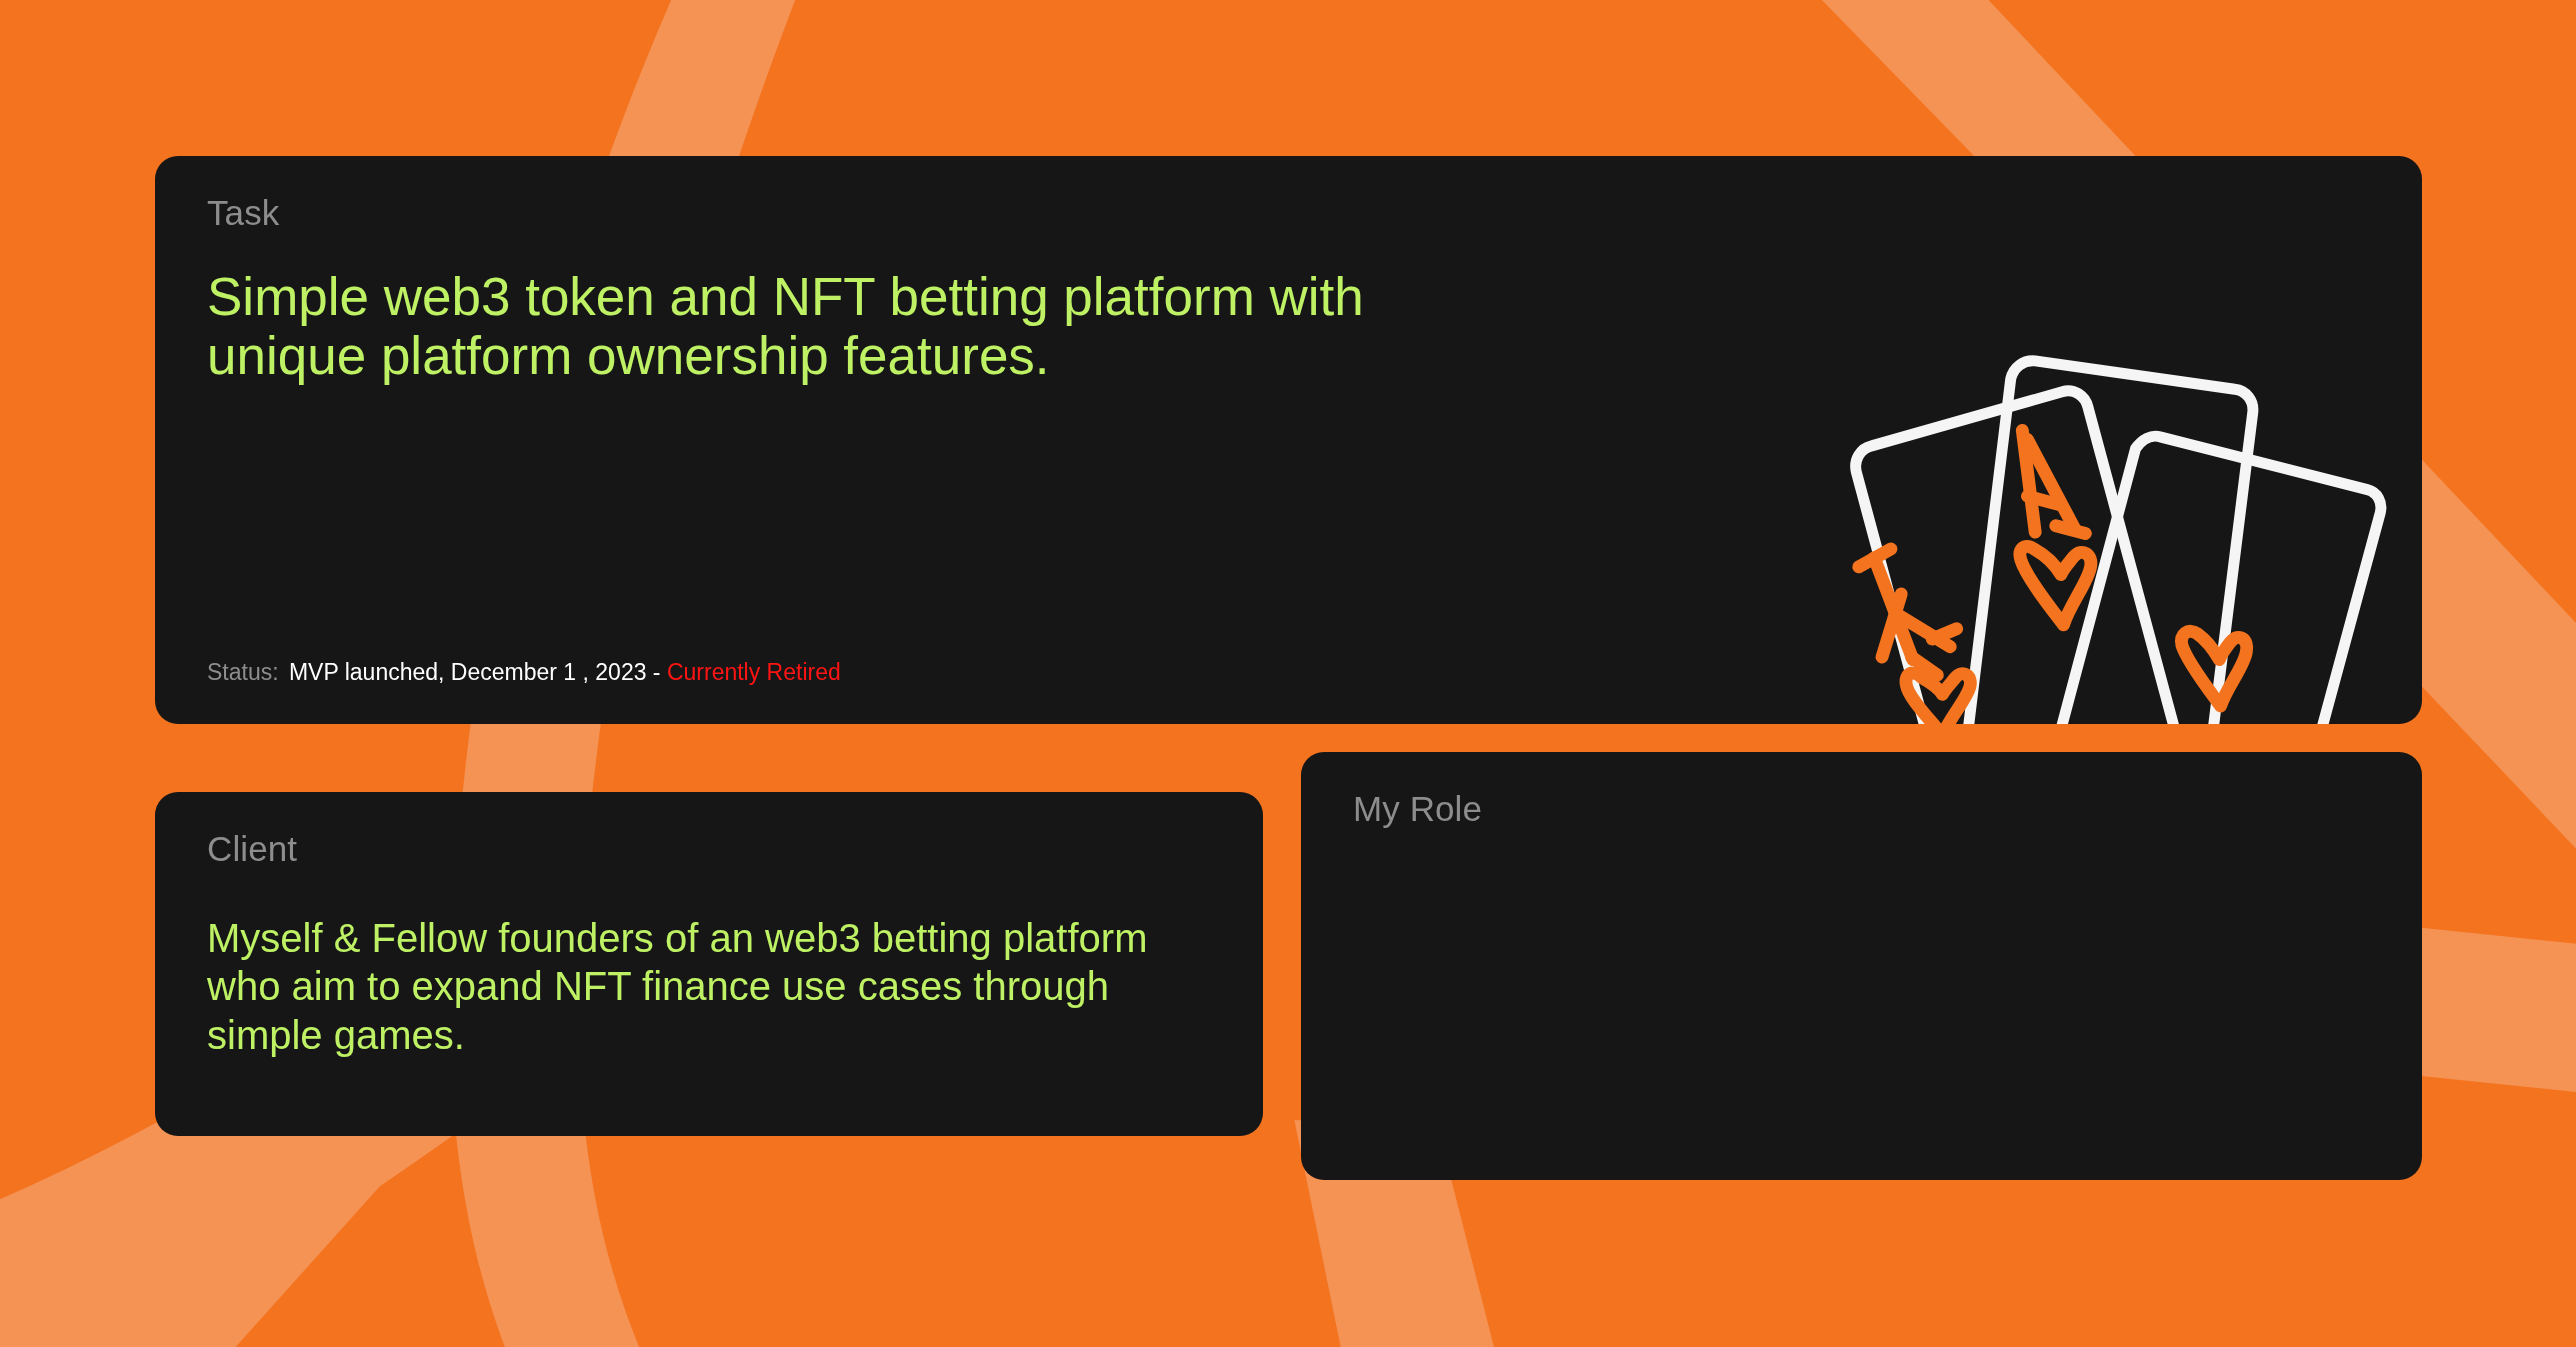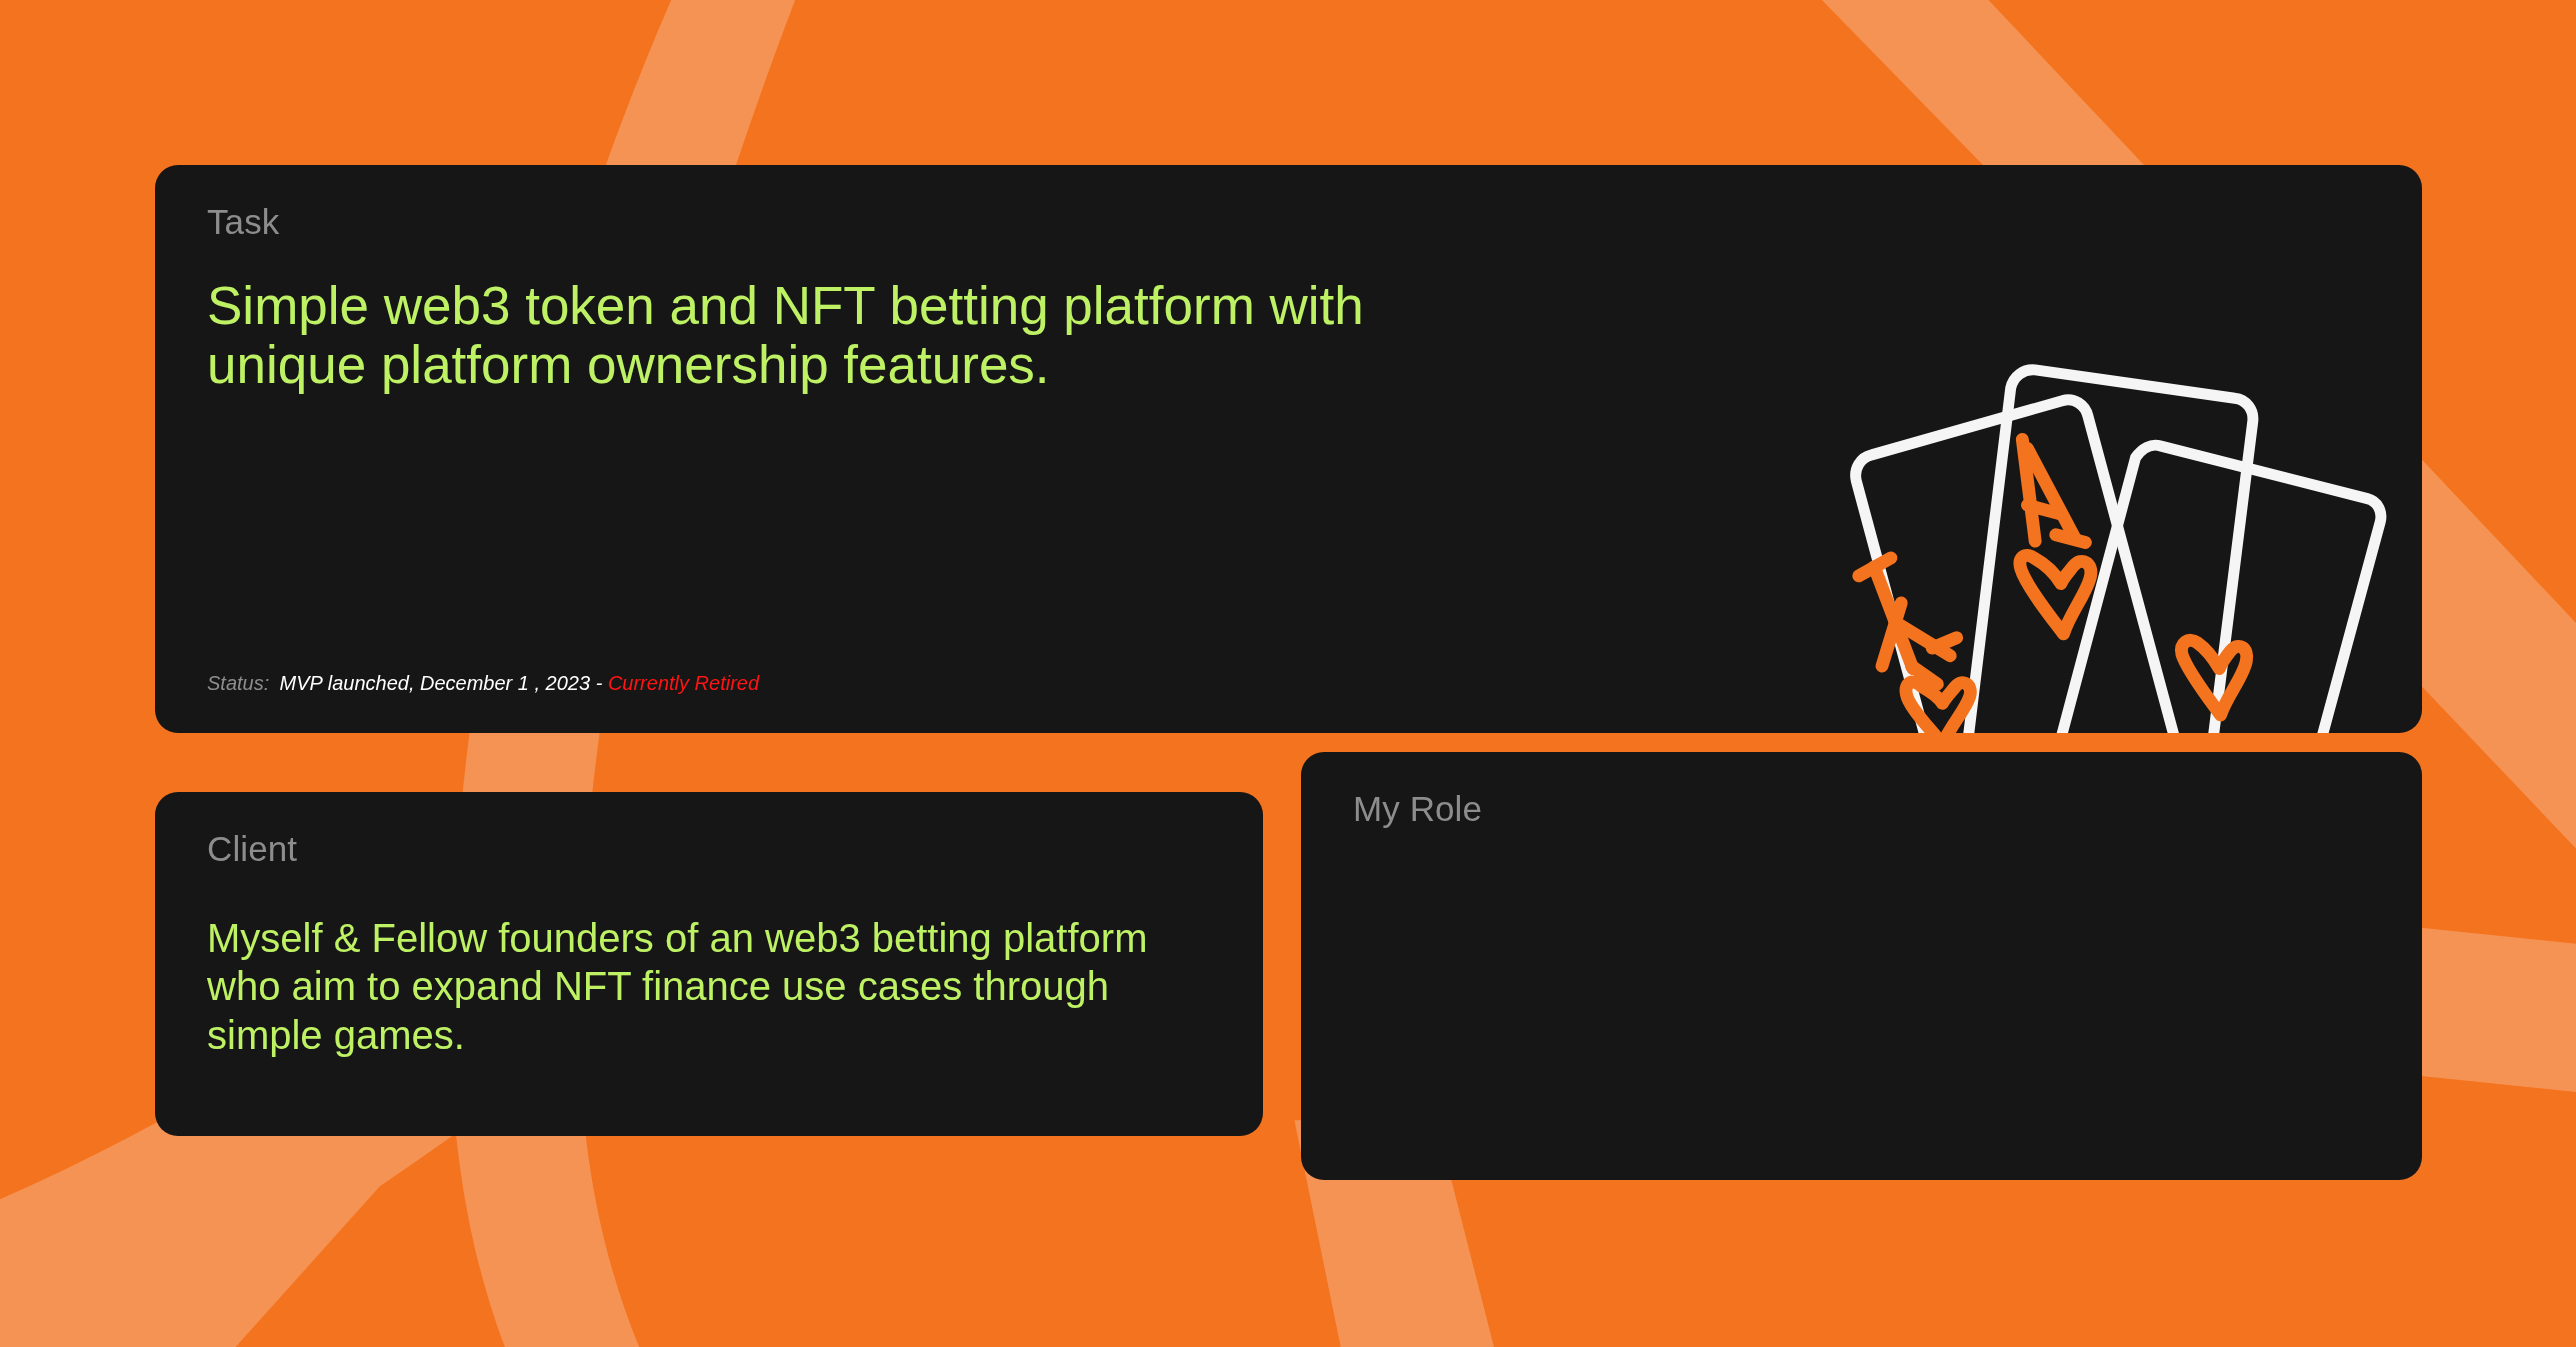--- a/index.html
+++ b/index.html
@@ -23,21 +23,21 @@
     position:absolute;
     left:155px; top:153px;
     width:2267px; height:1027px;
   }
   .panel {
     position:absolute;
     background:#161616;
     border-radius:23px;
     overflow:hidden;
   }
-  .panel-task   { left:0;      top:12px;     width:2267px; height:568px;border-radius:23px; }
+  .panel-task   { left:0;      top:3px;     width:2267px; height:568px;border-radius:23px; }
   .panel-client { left:0;      top:599px; width:1108px; height:344px;margin-top:40px; }
   .panel-role   { left:1146px; top:599px; width:1121px; height:428px; }
 
   .eyebrow {
     position:absolute;
     left:52px;
     color:#8D8D8D;
     font-size:35px;
     font-weight:400;
     letter-spacing:0.1px;
@@ -64,24 +64,23 @@
   .panel-role .headline {
     top:122px;
     font-size:40px;
     line-height:1.21;
     width:1005px;
   }
 
   .status-row {
     position:absolute;
     left:52px; bottom:40px;
-    font-size:20px;
+    font-size:23px;
     line-height:1;
     white-space:nowrap;
-    font-style:italic;
   }
   .status-label { color:#8D8D8D; }
   .status-value { color:#FFFFFF; margin-left:10.3px; }
   .status-accent { color:#FF1414; }
 
   .illustration {
     position:absolute;
     right:-6.4px; top:71px;
     width:644px; height:515px;
     pointer-events:none;

